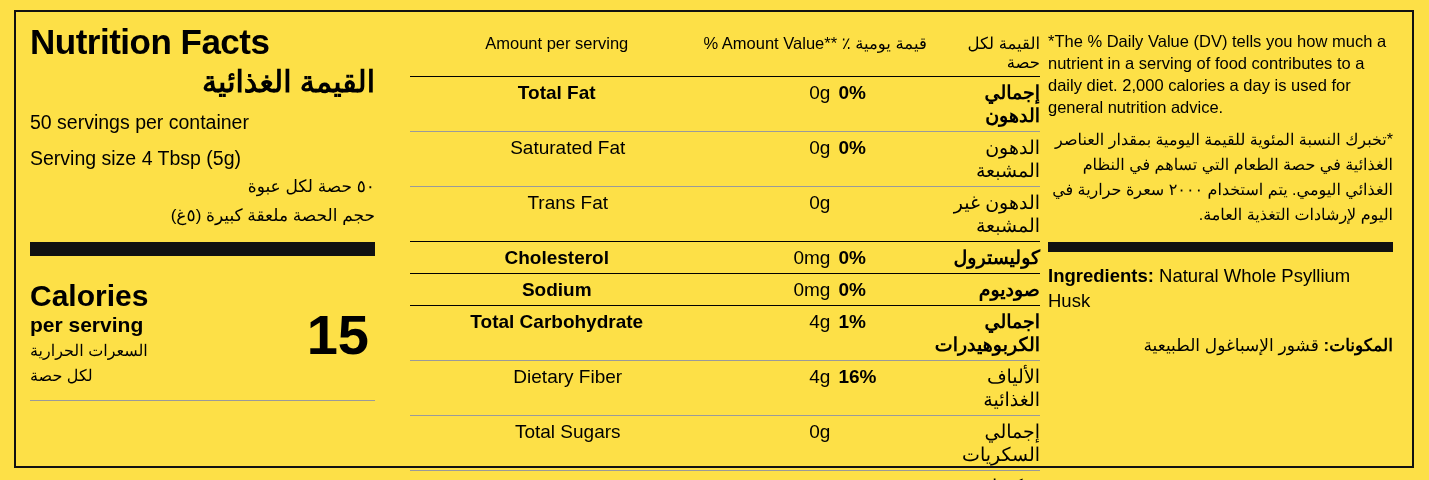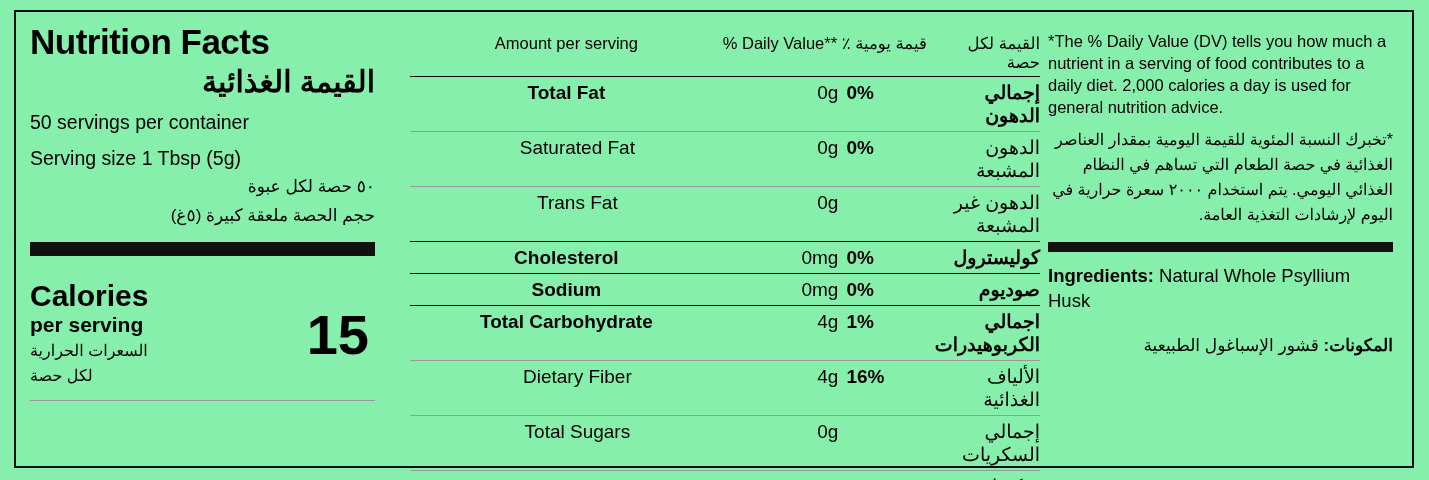--- a/index.html
+++ b/index.html
@@ -8,21 +8,21 @@
     background: #ffffff;
   }
   body {
     font-family: "Liberation Sans", sans-serif;
     color: #000000;
   }
   #page {
     position: relative;
     width: 1429px;
     height: 480px;
-    background: #86efac;
+    background: #fde047;
     box-sizing: border-box;
   }
   .outer-border {
     position: absolute;
     left: 14px;
     top: 10px;
     width: 1400px;
     height: 458px;
     border: 2px solid #111111;
     box-sizing: border-box;
@@ -210,21 +210,21 @@
 <body>
 
 <div id="page">
   <div class="outer-border"></div>
 
   <div class="panel left">
     <div class="nf-title">Nutrition Facts</div>
     <div class="nf-title-ar">القيمة الغذائية</div>
 
     <div class="serv-line">50 servings per container</div>
-    <div class="serv-line">Serving size 1 Tbsp (5g)</div>
+    <div class="serv-line">Serving size 4 Tbsp (5g)</div>
 
     <div class="serv-line-ar">٥٠ حصة لكل عبوة</div>
     <div class="serv-line-ar">حجم الحصة ملعقة كبيرة (٥غ)</div>
 
     <div class="thick-rule"></div>
 
     <div class="cal-row">
       <div class="cal-left">
         <div class="cal-word">Calories</div>
         <div class="cal-sub">per serving</div>
@@ -236,21 +236,21 @@
 
     <div class="thin-rule"></div>
   </div>
 
   <div class="panel mid">
     <table class="nf">
       <tbody>
           <tr class="hdr">
         <td class="c-name">Amount per serving</td>
         <td class="c-amt hdr-dv" colspan="2">
-          <span>% Daily Value**</span>
+          <span>% Amount Value**</span>
           <span>٪ قيمة يومية</span>
         </td>
         <td class="c-ar">القيمة لكل حصة</td>
       </tr>
 
       <tr class="row-line">
         <td class="c-name bold">Total Fat</td>
         <td class="c-amt">0g</td>
         <td class="c-dv">0%</td>
         <td class="c-ar bold">إجمالي الدهون</td>

